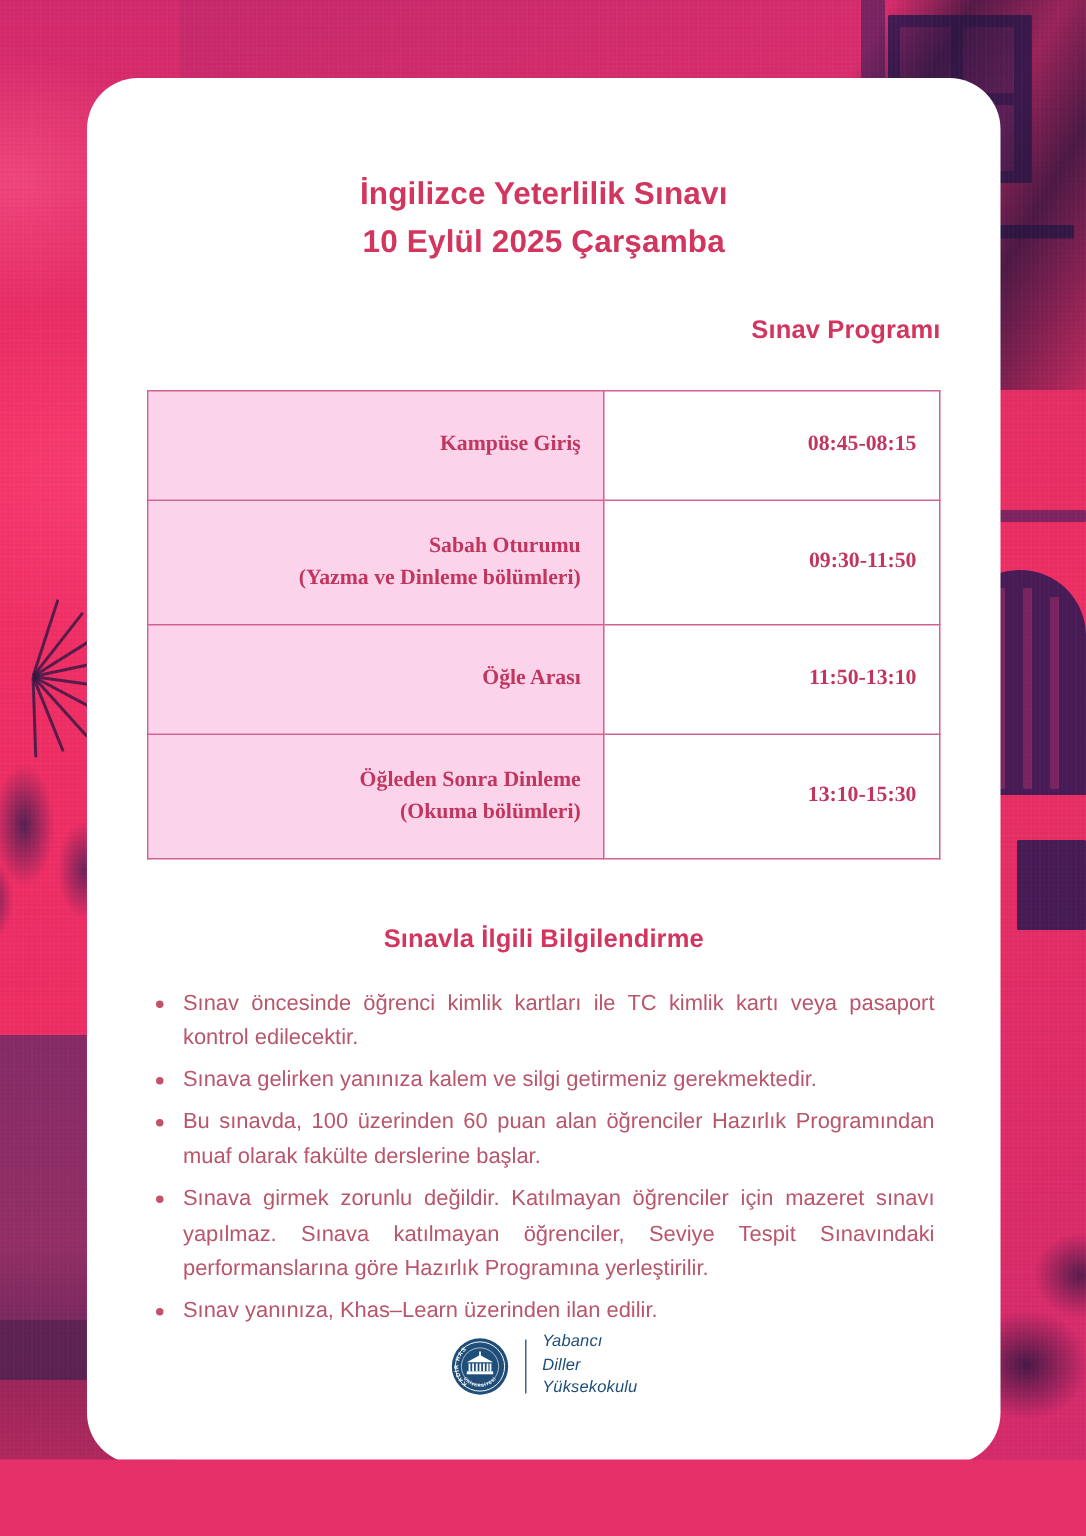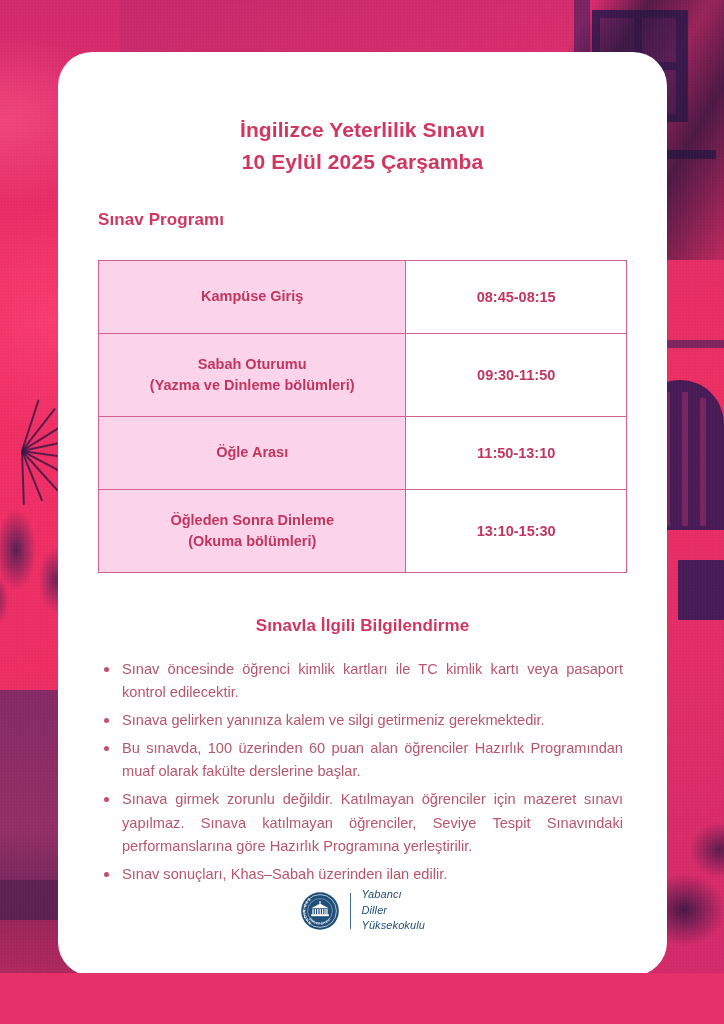--- a/index.html
+++ b/index.html
@@ -129,42 +129,43 @@
     padding-top: 62px;
   }
   .title-line {
     color: #D2365E;
     font-size: 21px;
     font-weight: bold;
     line-height: 1.52;
     letter-spacing: .1px;
   }
   .subtitle {
-    text-align: left;
+    text-align: right;
     color: #D2365E;
     font-size: 17px;
     font-weight: bold;
     margin-top: 32px;
     letter-spacing: .1px;
   }
 
   
   .schedule-wrap {
     margin-top: 30px;
   }
   table.schedule {
     border-collapse: collapse;
     width: 100%;
     table-layout: fixed;
   }
   table.schedule td {
     border: 1.6px solid #D1628E;
-    text-align: center;
+    text-align: right;
     vertical-align: middle;
-    padding: 12px 4px;
+    padding: 12px 15px;
+    font-family: Liberation Serif, serif;
   }
   td.label-cell {
     background: #FBD3EA;
     color: #C1365E;
     font-weight: bold;
     font-size: 14.5px;
     line-height: 1.45;
     width: 58.5%;
   }
   td.time-cell {
@@ -346,21 +347,21 @@
       <li>
         <span class="bullet"></span>
         <span>Bu sınavda, 100 üzerinden 60 puan alan öğrenciler Hazırlık Programından muaf olarak fakülte derslerine başlar.</span>
       </li>
       <li>
         <span class="bullet"></span>
         <span>Sınava girmek zorunlu değildir. Katılmayan öğrenciler için mazeret sınavı yapılmaz. Sınava katılmayan öğrenciler, Seviye Tespit Sınavındaki performanslarına göre Hazırlık Programına yerleştirilir.</span>
       </li>
       <li>
         <span class="bullet"></span>
-        <span>Sınav sonuçları, Khas–Sabah üzerinden ilan edilir.</span>
+        <span>Sınav yanınıza, Khas–Learn üzerinden ilan edilir.</span>
       </li>
     </ul>
 
     <div class="footer">
       <svg class="seal" viewBox="0 0 100 100">
         <circle cx="50" cy="50" r="47" fill="#1F4E79"></circle>
         <circle cx="50" cy="50" r="41" fill="none" stroke="#FFFFFF" stroke-width="1.6"></circle>
         <circle cx="50" cy="50" r="31" fill="none" stroke="#FFFFFF" stroke-width="1"></circle>
         <path id="sealTop" d="M 50 86 A 36 36 0 0 1 50 14" fill="none"></path>
         <path id="sealBottom" d="M 16 50 A 34 34 0 0 0 84 50" fill="none"></path>

